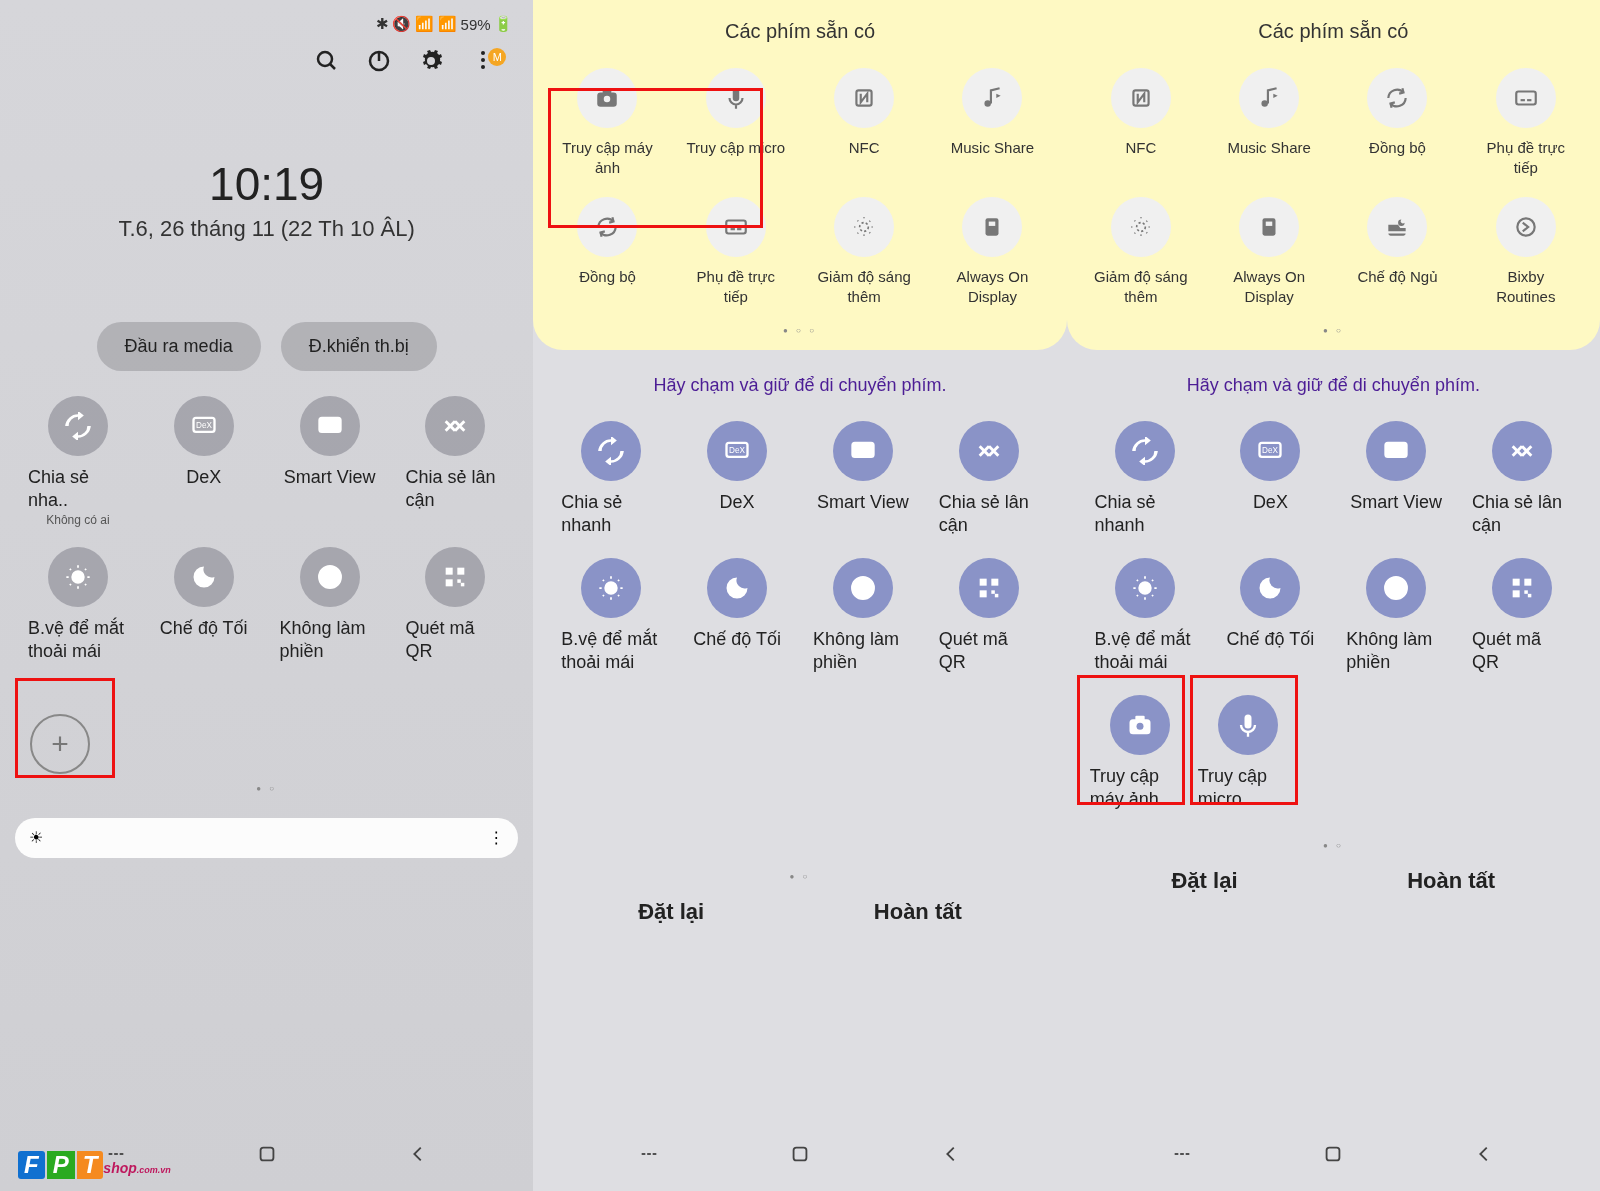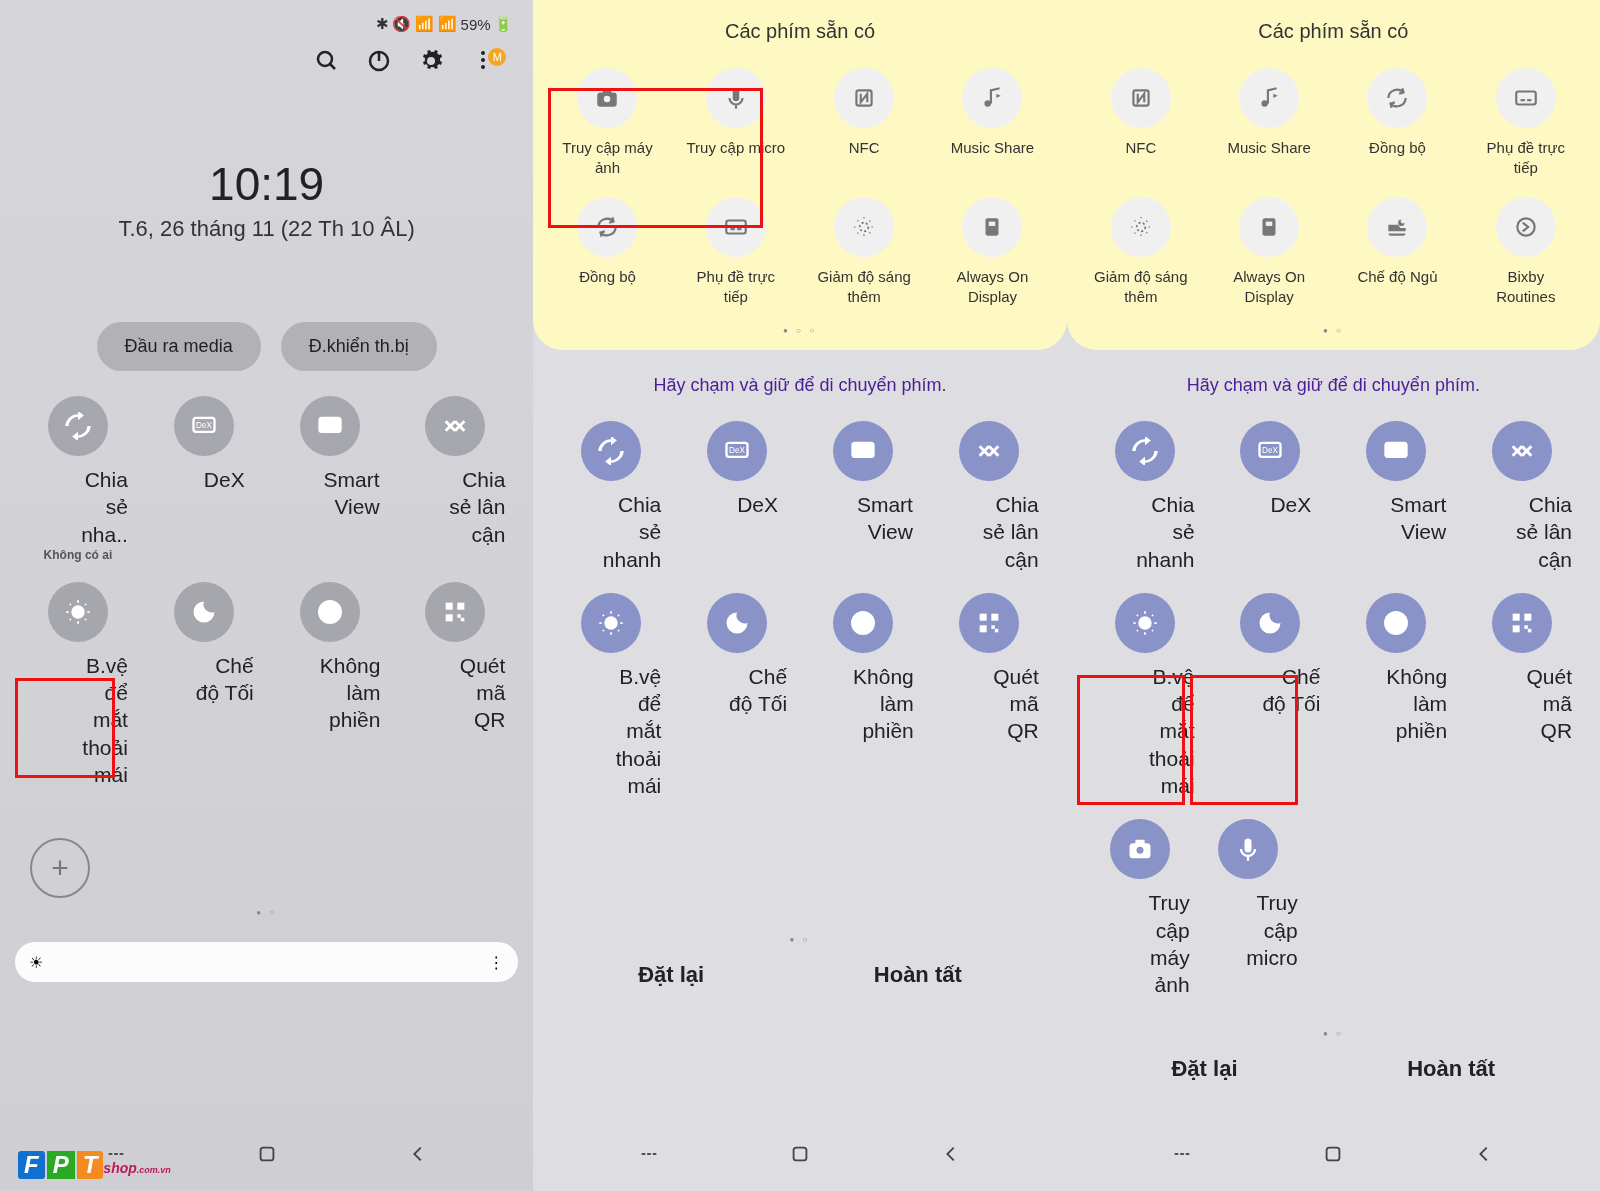--- a/index.html
+++ b/index.html
@@ -18,35 +18,35 @@
 .tile-label { font-size: 15px; color: #333; text-align: center; line-height: 1.3; }
 .dots { text-align: center; font-size: 8px; color: #888; letter-spacing: 3px; margin-top: 10px; }
 
 
 .instruct { text-align: center; color: #4c1d95; font-size: 18px; padding: 25px 0; }
 .lower-grid { padding: 0 15px; }
 .lower-row { display: flex; justify-content: space-around; margin-bottom: 20px; }
 .lower-tile { display: flex; flex-direction: column; align-items: center; width: 100px; }
 .lower-circle { width: 60px; height: 60px; border-radius: 50%; background: #8a93c7; display: flex; align-items: center; justify-content: center; margin-bottom: 10px; }
 .lower-circle svg { width: 28px; height: 28px; fill: #fff; }
-.lower-label { font-size: 21px; color: #222; text-align: right; line-height: 1.3; margin-left: 41px; }
+.lower-label { font-size: 18px; color: #222; text-align: left; line-height: 1.3; }
 
 
 .status-bar { display: flex; justify-content: flex-end; align-items: center; padding: 15px 20px 5px; font-size: 15px; color: #333; gap: 4px; }
 .toolbar { display: flex; justify-content: flex-end; align-items: center; padding: 10px 20px; gap: 28px; }
 .toolbar svg { width: 24px; height: 24px; }
 .badge { width: 18px; height: 18px; background: #f5a623; color: #fff; border-radius: 50%; display: inline-block; font-size: 11px; text-align: center; line-height: 18px; position: relative; top: -11px; left: -7px; }
 .clock { font-size: 46px; font-weight: 300; color: #222; text-align: center; margin-top: 70px; }
 .date { font-size: 22px; color: #333; text-align: center; margin-top: 5px; }
 .pill-row { display: flex; justify-content: center; gap: 20px; margin-top: 80px; }
 .pill { background: rgba(150,150,155,0.55); border-radius: 30px; padding: 14px 28px; font-size: 18px; color: #222; font-weight: 500; }
 .left-grid { padding: 25px 15px; }
 .left-circle { width: 60px; height: 60px; border-radius: 50%; background: rgba(130,130,140,0.55); display: flex; align-items: center; justify-content: center; margin-bottom: 10px; }
 .left-circle svg { width: 28px; height: 28px; fill: #fff; }
-.sub-label { font-size: 12px; color: #555; text-align: right; font-weight: bold; }
+.sub-label { font-size: 12px; color: #555; text-align: right; }
 .add-circle { width: 60px; height: 60px; border-radius: 50%; border: 2px solid #888; display: flex; align-items: center; justify-content: center; margin: 5px 0 0 30px; color: #777; font-size: 30px; }
 .brightness { margin: 25px 15px; height: 40px; background: #fcfcfc; border-radius: 30px; display: flex; align-items: center; padding: 0 14px; justify-content: space-between; }
 
 
 .nav { margin-top: auto; display: flex; justify-content: space-around; align-items: center; padding: 22px 40px; }
 .nav svg { width: 22px; height: 22px; }
 
 
 .btn-row { display: flex; justify-content: space-around; padding: 18px 20px; }
 .btn { font-size: 22px; font-weight: 600; color: #222; }

